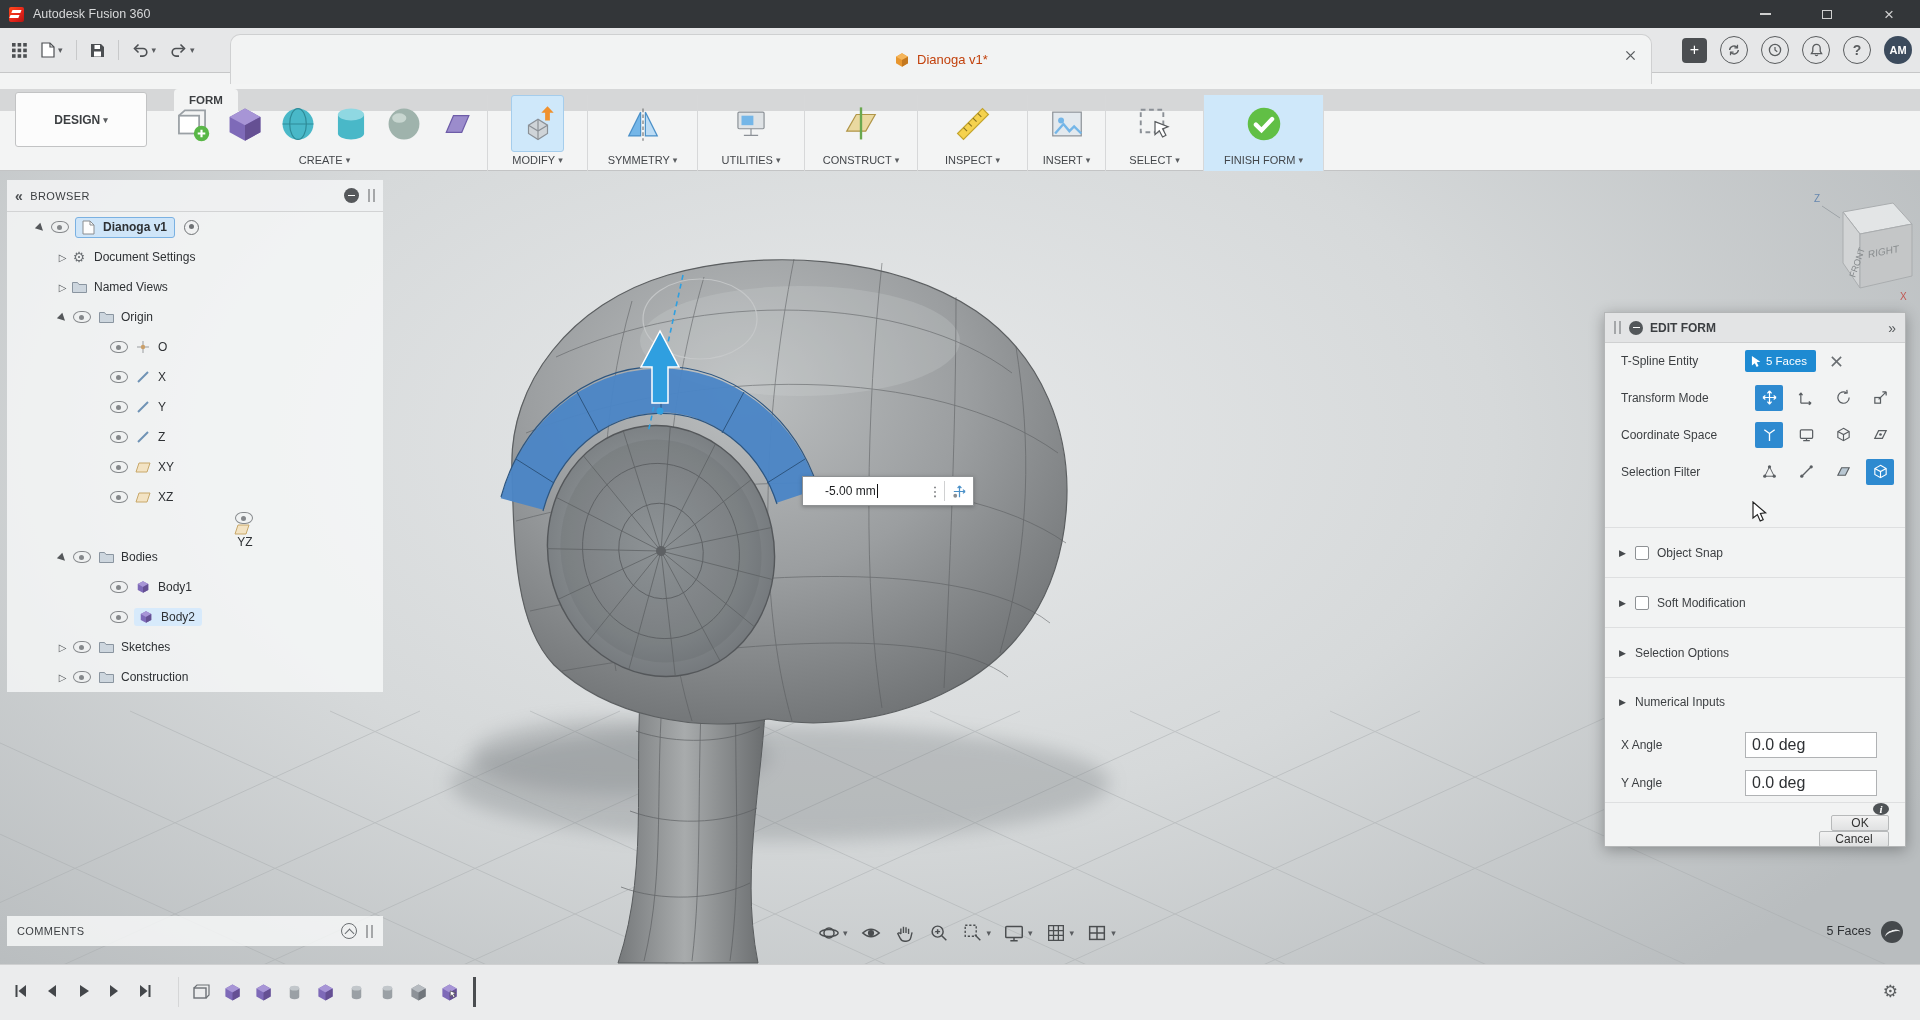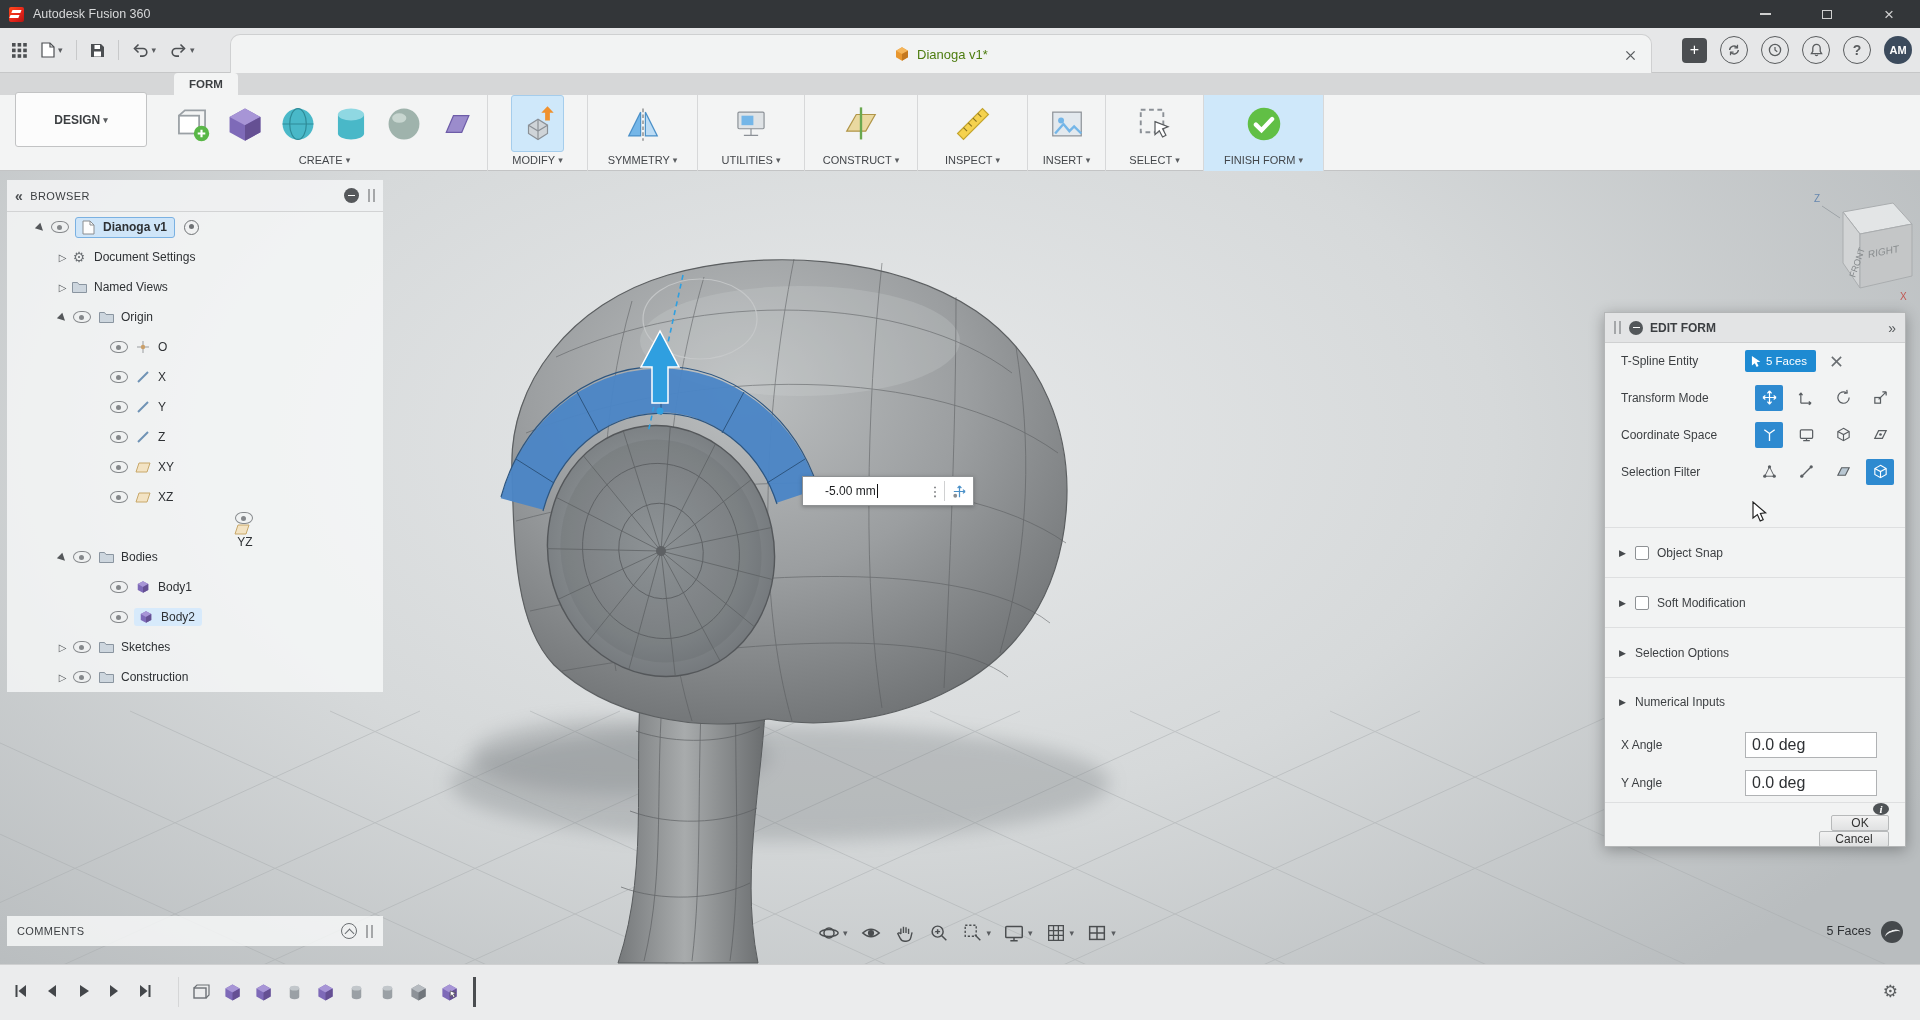--- a/index.html
+++ b/index.html
@@ -21,32 +21,32 @@
 .ic-min{width:11px;height:1.6px;background:#cfcfcf;}
 .ic-max{width:10px;height:9px;border:1.2px solid #cfcfcf;}
 .ic-close::before{content:"\00D7";font-size:17px;line-height:1;color:#cfcfcf;}
 
 
 .appbar{position:absolute;left:0;top:28px;width:100%;height:45px;background:#e6e7e8;border-bottom:1px solid #c6c7c8;z-index:59;}
 .qat{position:absolute;left:6px;top:6px;height:32px;display:flex;align-items:center;gap:2px;}
 .qat-btn{height:30px;display:flex;align-items:center;justify-content:center;padding:0 6px;border-radius:3px;}
 .qat-sep{width:1px;height:20px;background:#c8c9ca;margin:0 5px;}
 .caret9::after{content:"\25BE";font-size:9px;color:#5a5d60;margin-left:3px;}
-.doc-tab{position:absolute;left:230px;top:6px;width:1422px;height:39px;background:#f2f3f3;border:1px solid #cfd0d1;border-bottom:none;border-radius:10px 10px 0 0;display:flex;align-items:center;justify-content:center;gap:7px;font-size:13px;color:#4d7c0f;}
+.doc-tab{position:absolute;left:230px;top:6px;width:1422px;height:50px;background:#f2f3f3;border:1px solid #cfd0d1;border-bottom:none;border-radius:10px 10px 0 0;display:flex;align-items:center;justify-content:center;gap:7px;font-size:13px;color:#c2410c;}
 .tab-close{position:absolute;right:12px;top:11px;width:18px;height:18px;display:flex;align-items:center;justify-content:center;}
 .appbar-right{position:absolute;right:8px;top:0;height:44px;display:flex;align-items:center;gap:13px;}
 .plus-btn{width:25px;height:25px;border-radius:4px;background:#4b4e51;color:#fff;display:flex;align-items:center;justify-content:center;}
 .plus-btn::before{content:"+";font-size:16px;line-height:1;}
 .circ-btn{width:28px;height:28px;border-radius:50%;border:1.6px solid #5a5d5f;display:flex;align-items:center;justify-content:center;color:#5a5d5f;}
 .avatar{width:28px;height:28px;border-radius:50%;background:#3c4b5d;color:#fff;font-size:11px;font-weight:bold;display:flex;align-items:center;justify-content:center;}
 .help-glyph::before{content:"?";font-size:14px;font-weight:bold;}
 
 
 .ribbon{position:absolute;left:0;top:73px;width:100%;height:98px;background:#f3f4f4;border-bottom:1px solid #c3c4c5;z-index:58;}
-.tabstrip{position:absolute;left:0;top:0;width:100%;height:22px;background:#d6d7d8;}
+.tabstrip{position:absolute;left:0;top:16px;width:100%;height:22px;background:#d6d7d8;}
 .form-tab{position:absolute;left:174px;top:0;width:64px;height:22px;background:#f3f4f4;border-radius:4px 4px 0 0;display:flex;align-items:center;justify-content:center;font-size:11.5px;font-weight:bold;color:#3c3f42;}
 .design-box{position:absolute;left:15px;top:19px;width:132px;height:55px;background:#fcfcfc;border:1px solid #c2c3c4;border-radius:3px;display:flex;align-items:center;justify-content:center;font-size:12px;font-weight:bold;color:#3c3f42;z-index:2;}
 .groups{position:absolute;left:162px;top:22px;height:76px;display:flex;}
 .grp{height:100%;display:flex;flex-direction:column;align-items:center;border-right:1px solid #d7d8d9;position:relative;}
 .grp-icons{flex:1;display:flex;align-items:center;justify-content:center;}
 .rbtn{width:53px;height:57px;display:flex;align-items:center;justify-content:center;border-radius:3px;}
 .rbtn.active{background:#cfe8fa;border:1px solid #a5cdec;}
 .grp-label{height:17px;font-size:11px;color:#43464a;display:flex;align-items:center;justify-content:center;margin-bottom:3px;}
 .grp.hl{background:#cfe8fa;justify-content:flex-end;}
 

